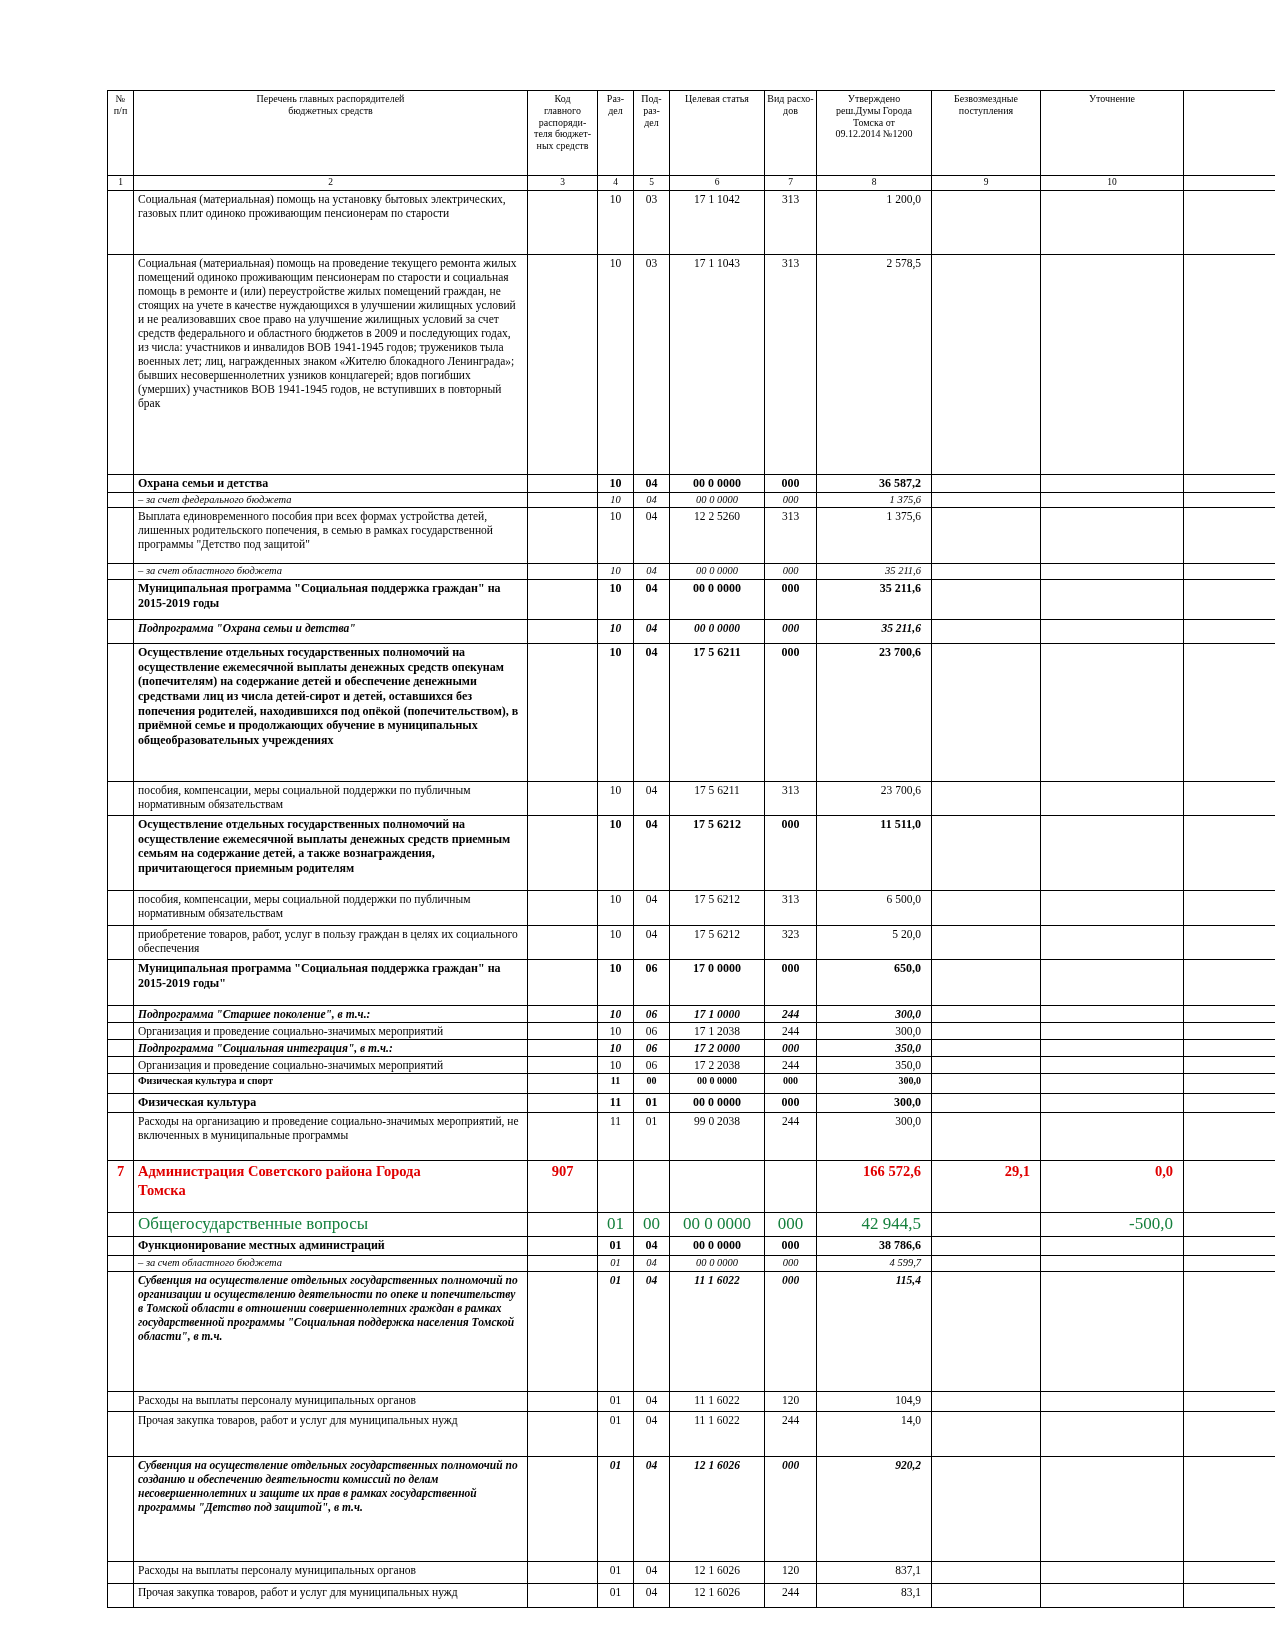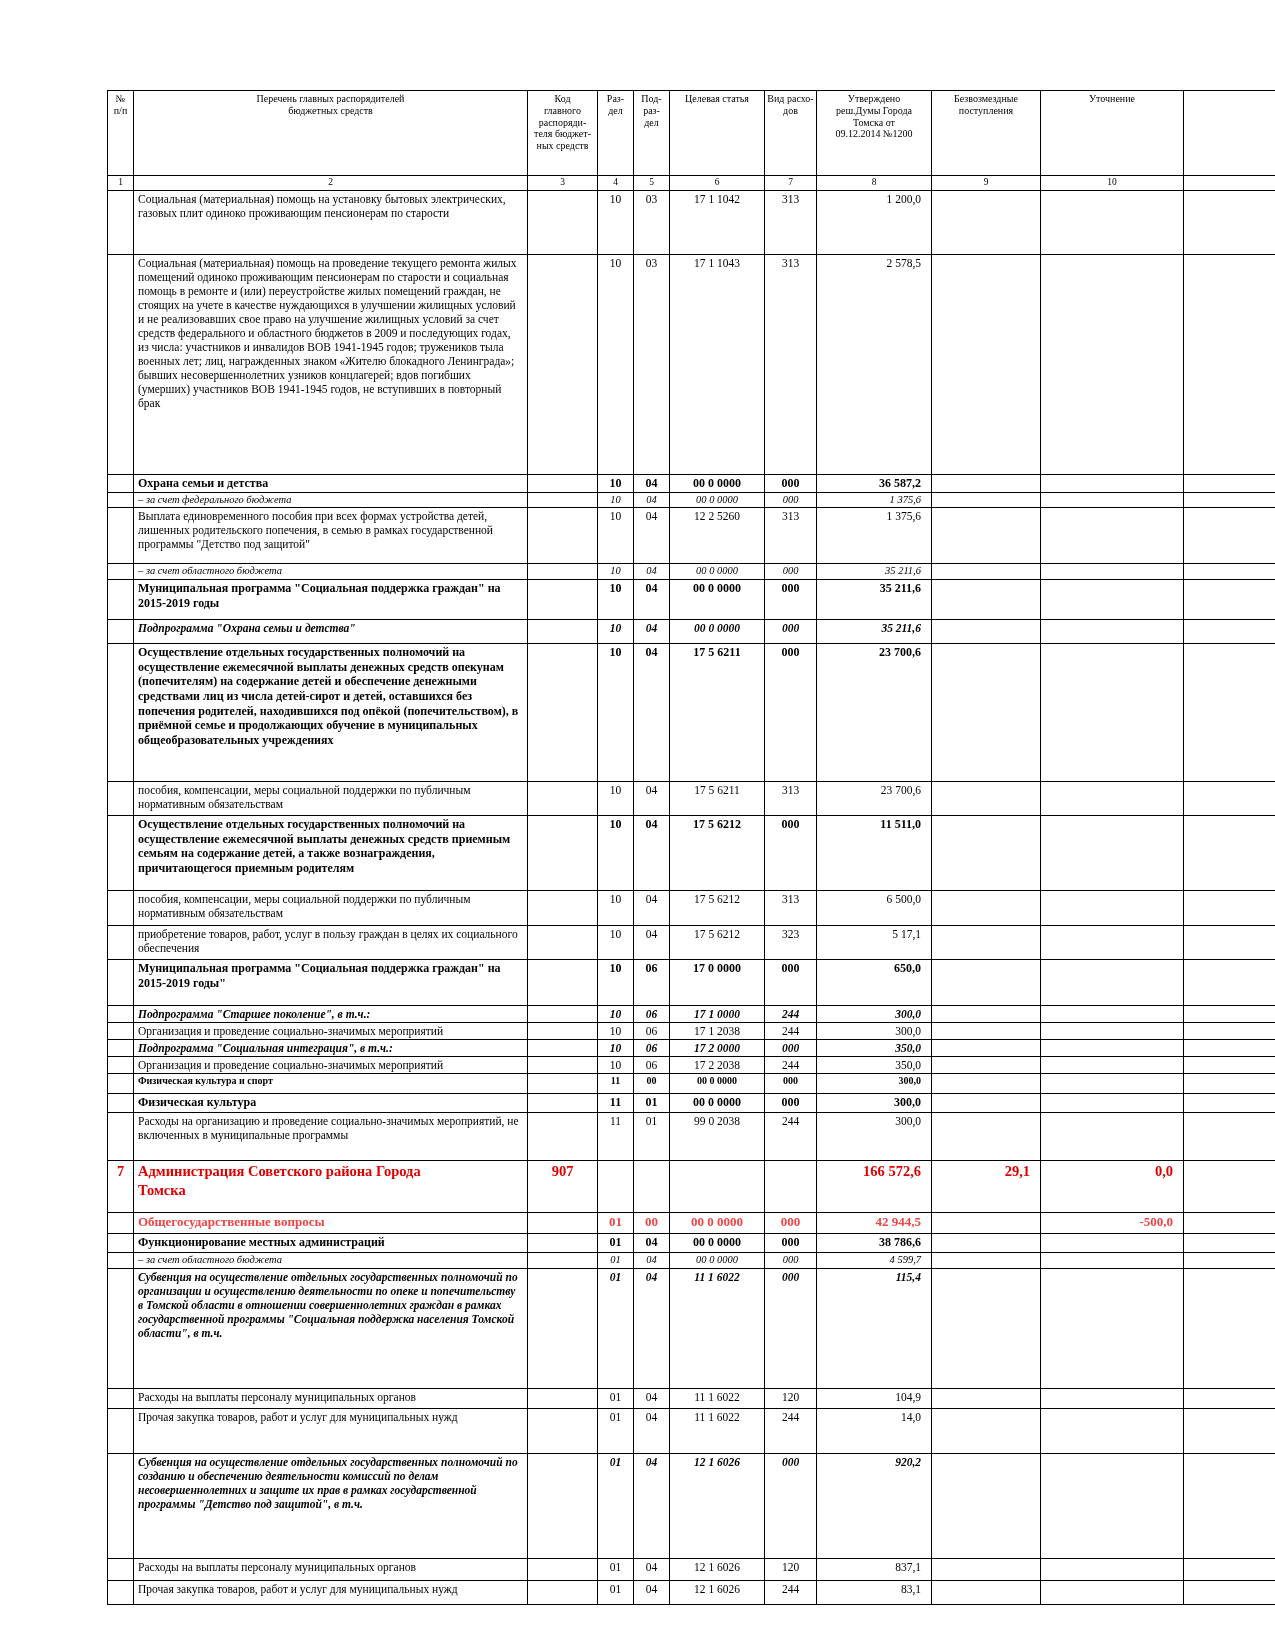--- a/index.html
+++ b/index.html
@@ -17,21 +17,21 @@
   .c-num{text-align:center;}
   .c-name{text-align:left;white-space:pre-line;}
   .c-code,.c-ctr{text-align:center;}
   .c-amt{text-align:right;padding-right:10px !important;}
   tr.b td{font-weight:bold;font-size:12px;}
   tr.i td{font-style:italic;}
   tr.sm td{font-size:10.5px;}
   tr.bi td{font-weight:bold;font-style:italic;}
   tr.lg td{font-size:10px;}
   tr.red td{color:#e00000;font-weight:bold;font-size:14.5px;line-height:1.28;}
-  tr.blue td{color:#ef4444;font-weight:bold;font-size:13px;}
+  tr.blue td{color:#15803d;font-weight:normal;font-size:17px;}
 </style>
 </head>
 <body>
 
 <div class="page">
   <table class="budget">
     <colgroup>
       <col style="width:26px">
         <col style="width:394px">
         <col style="width:70px">
@@ -244,21 +244,21 @@
       <td class="c-cut"></td>
     </tr>
         <tr style="height: 34px;">
       <td class="c-num"></td>
       <td class="c-name">приобретение товаров, работ, услуг в пользу граждан в целях их социального обеспечения</td>
       <td class="c-code"></td>
       <td class="c-ctr">10</td>
       <td class="c-ctr">04</td>
       <td class="c-ctr">17 5 6212</td>
       <td class="c-ctr">323</td>
-      <td class="c-amt">5 17,1</td>
+      <td class="c-amt">5 20,0</td>
       <td class="c-amt"></td>
       <td class="c-amt"></td>
       <td class="c-cut"></td>
     </tr>
         <tr class="b" style="height: 46px;">
       <td class="c-num"></td>
       <td class="c-name">Муниципальная программа "Социальная поддержка граждан" на 2015-2019 годы"</td>
       <td class="c-code"></td>
       <td class="c-ctr">10</td>
       <td class="c-ctr">06</td>

